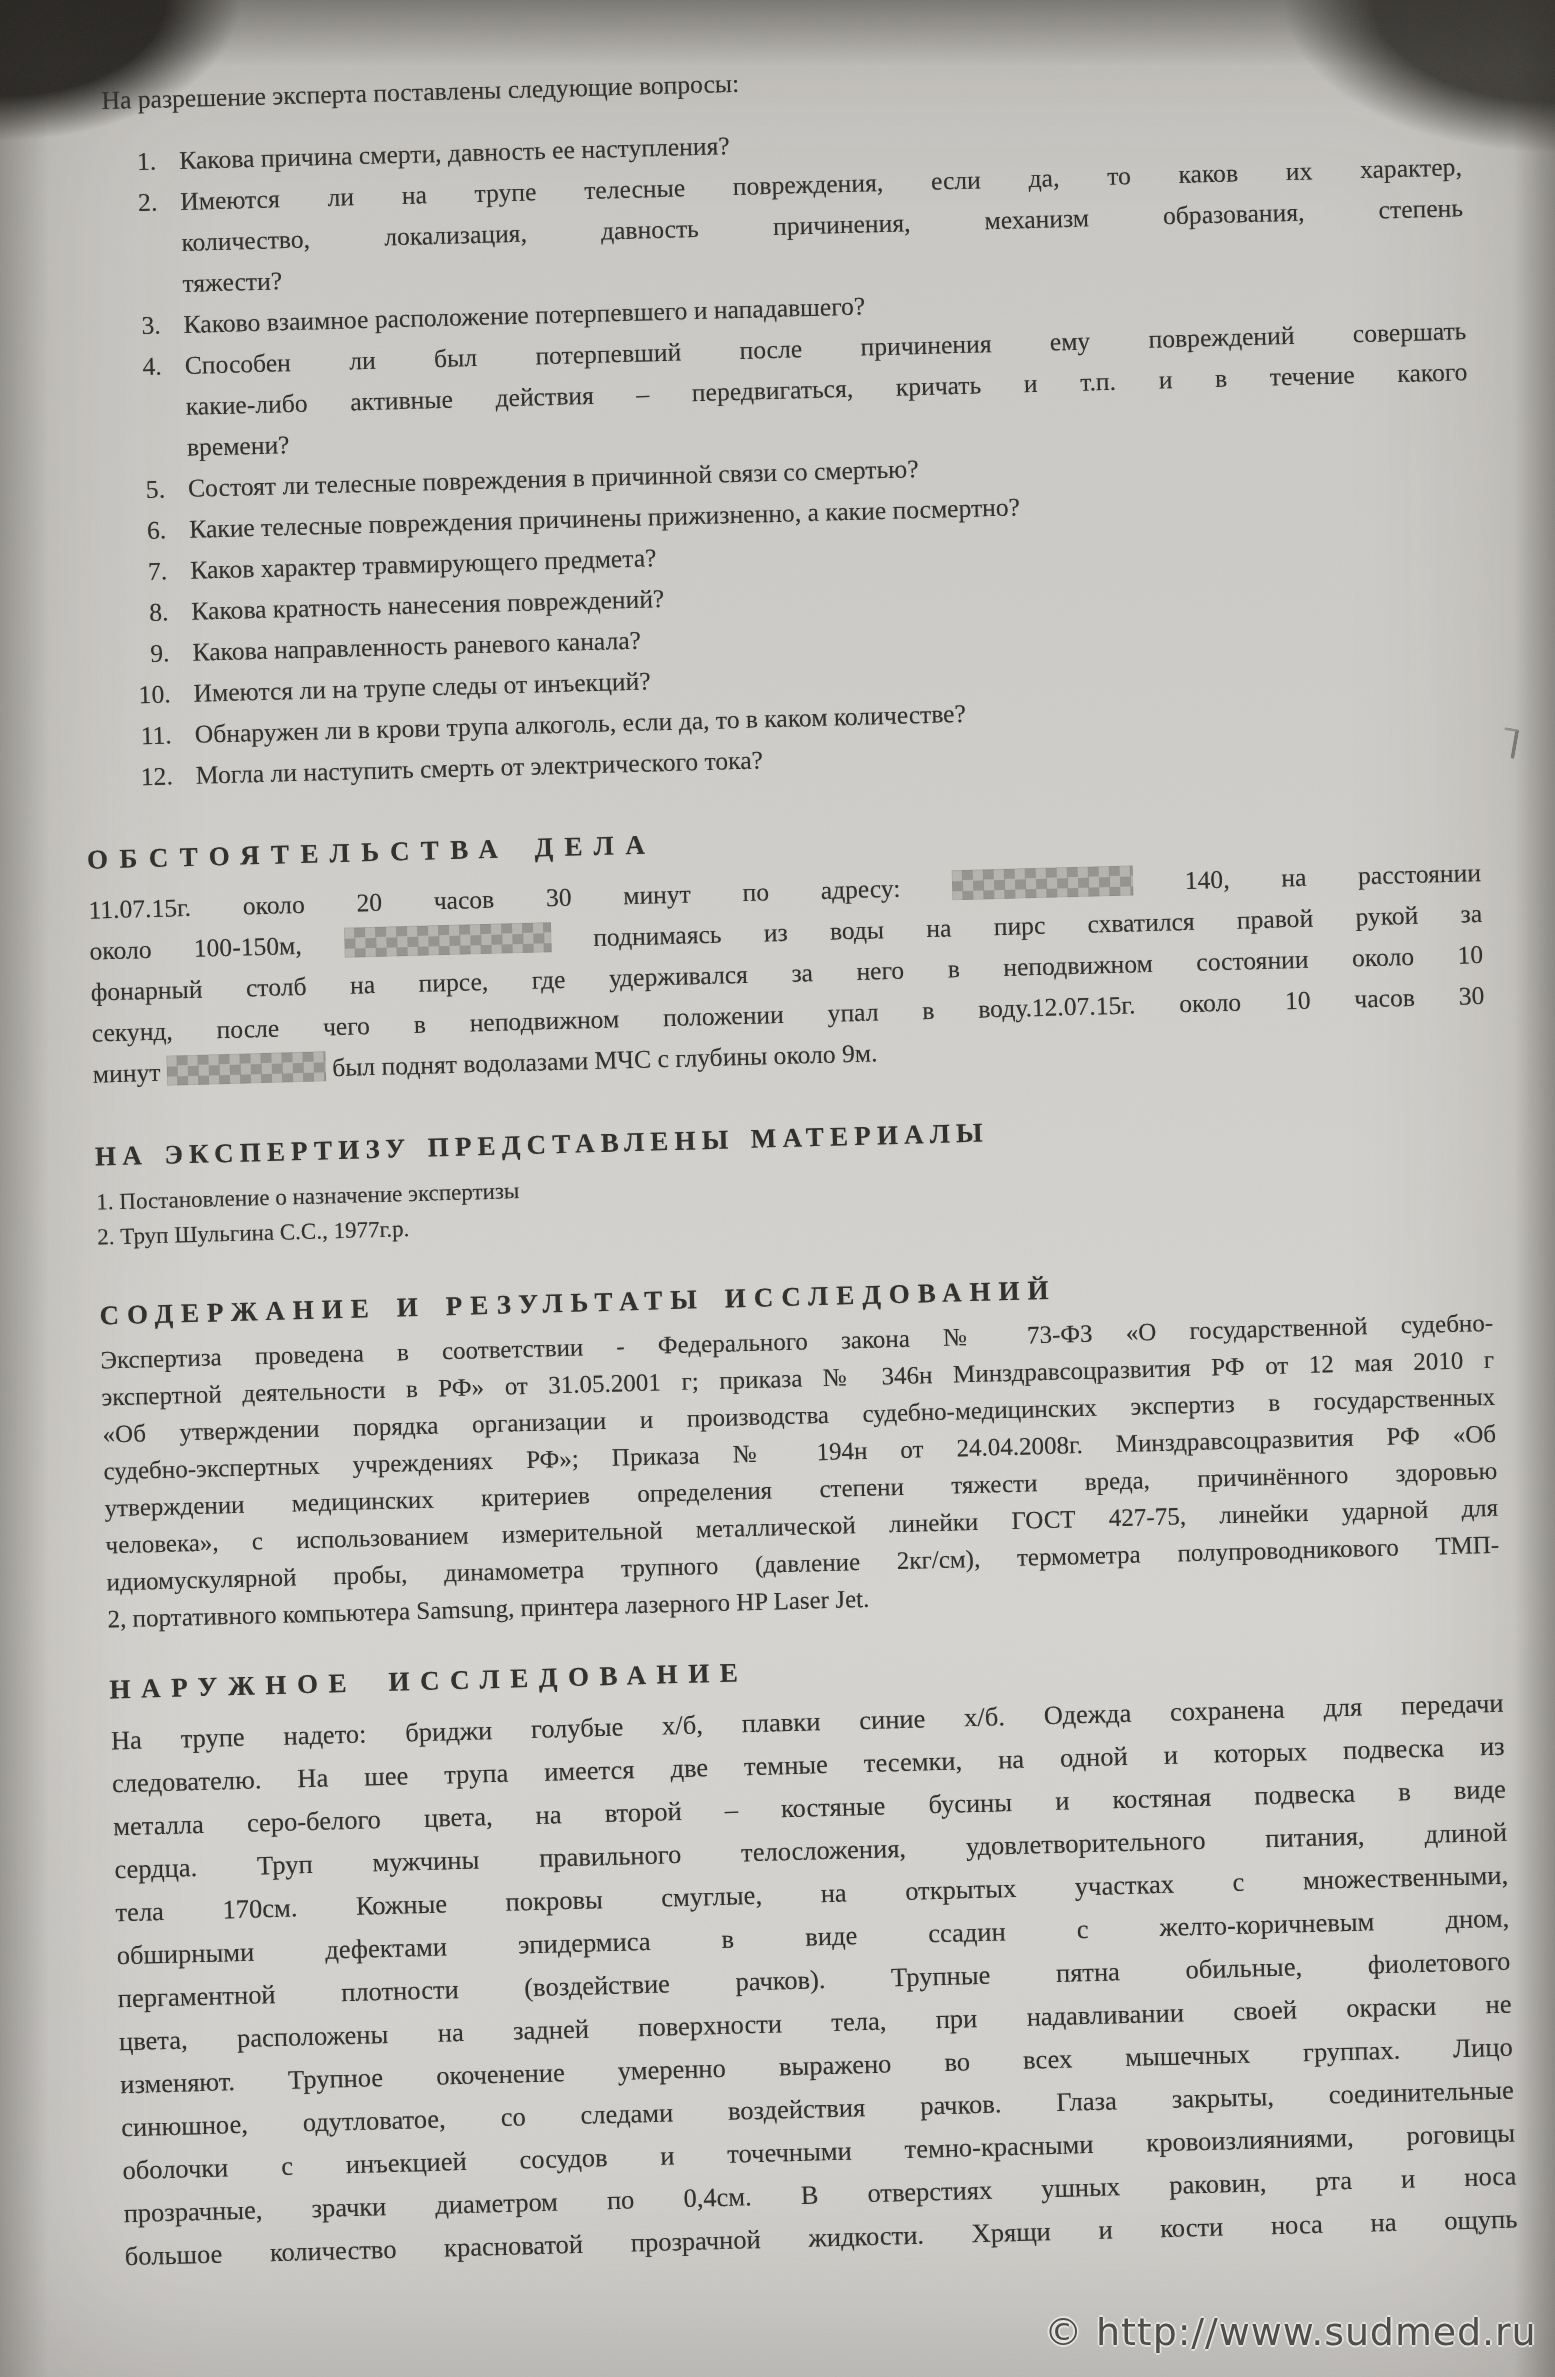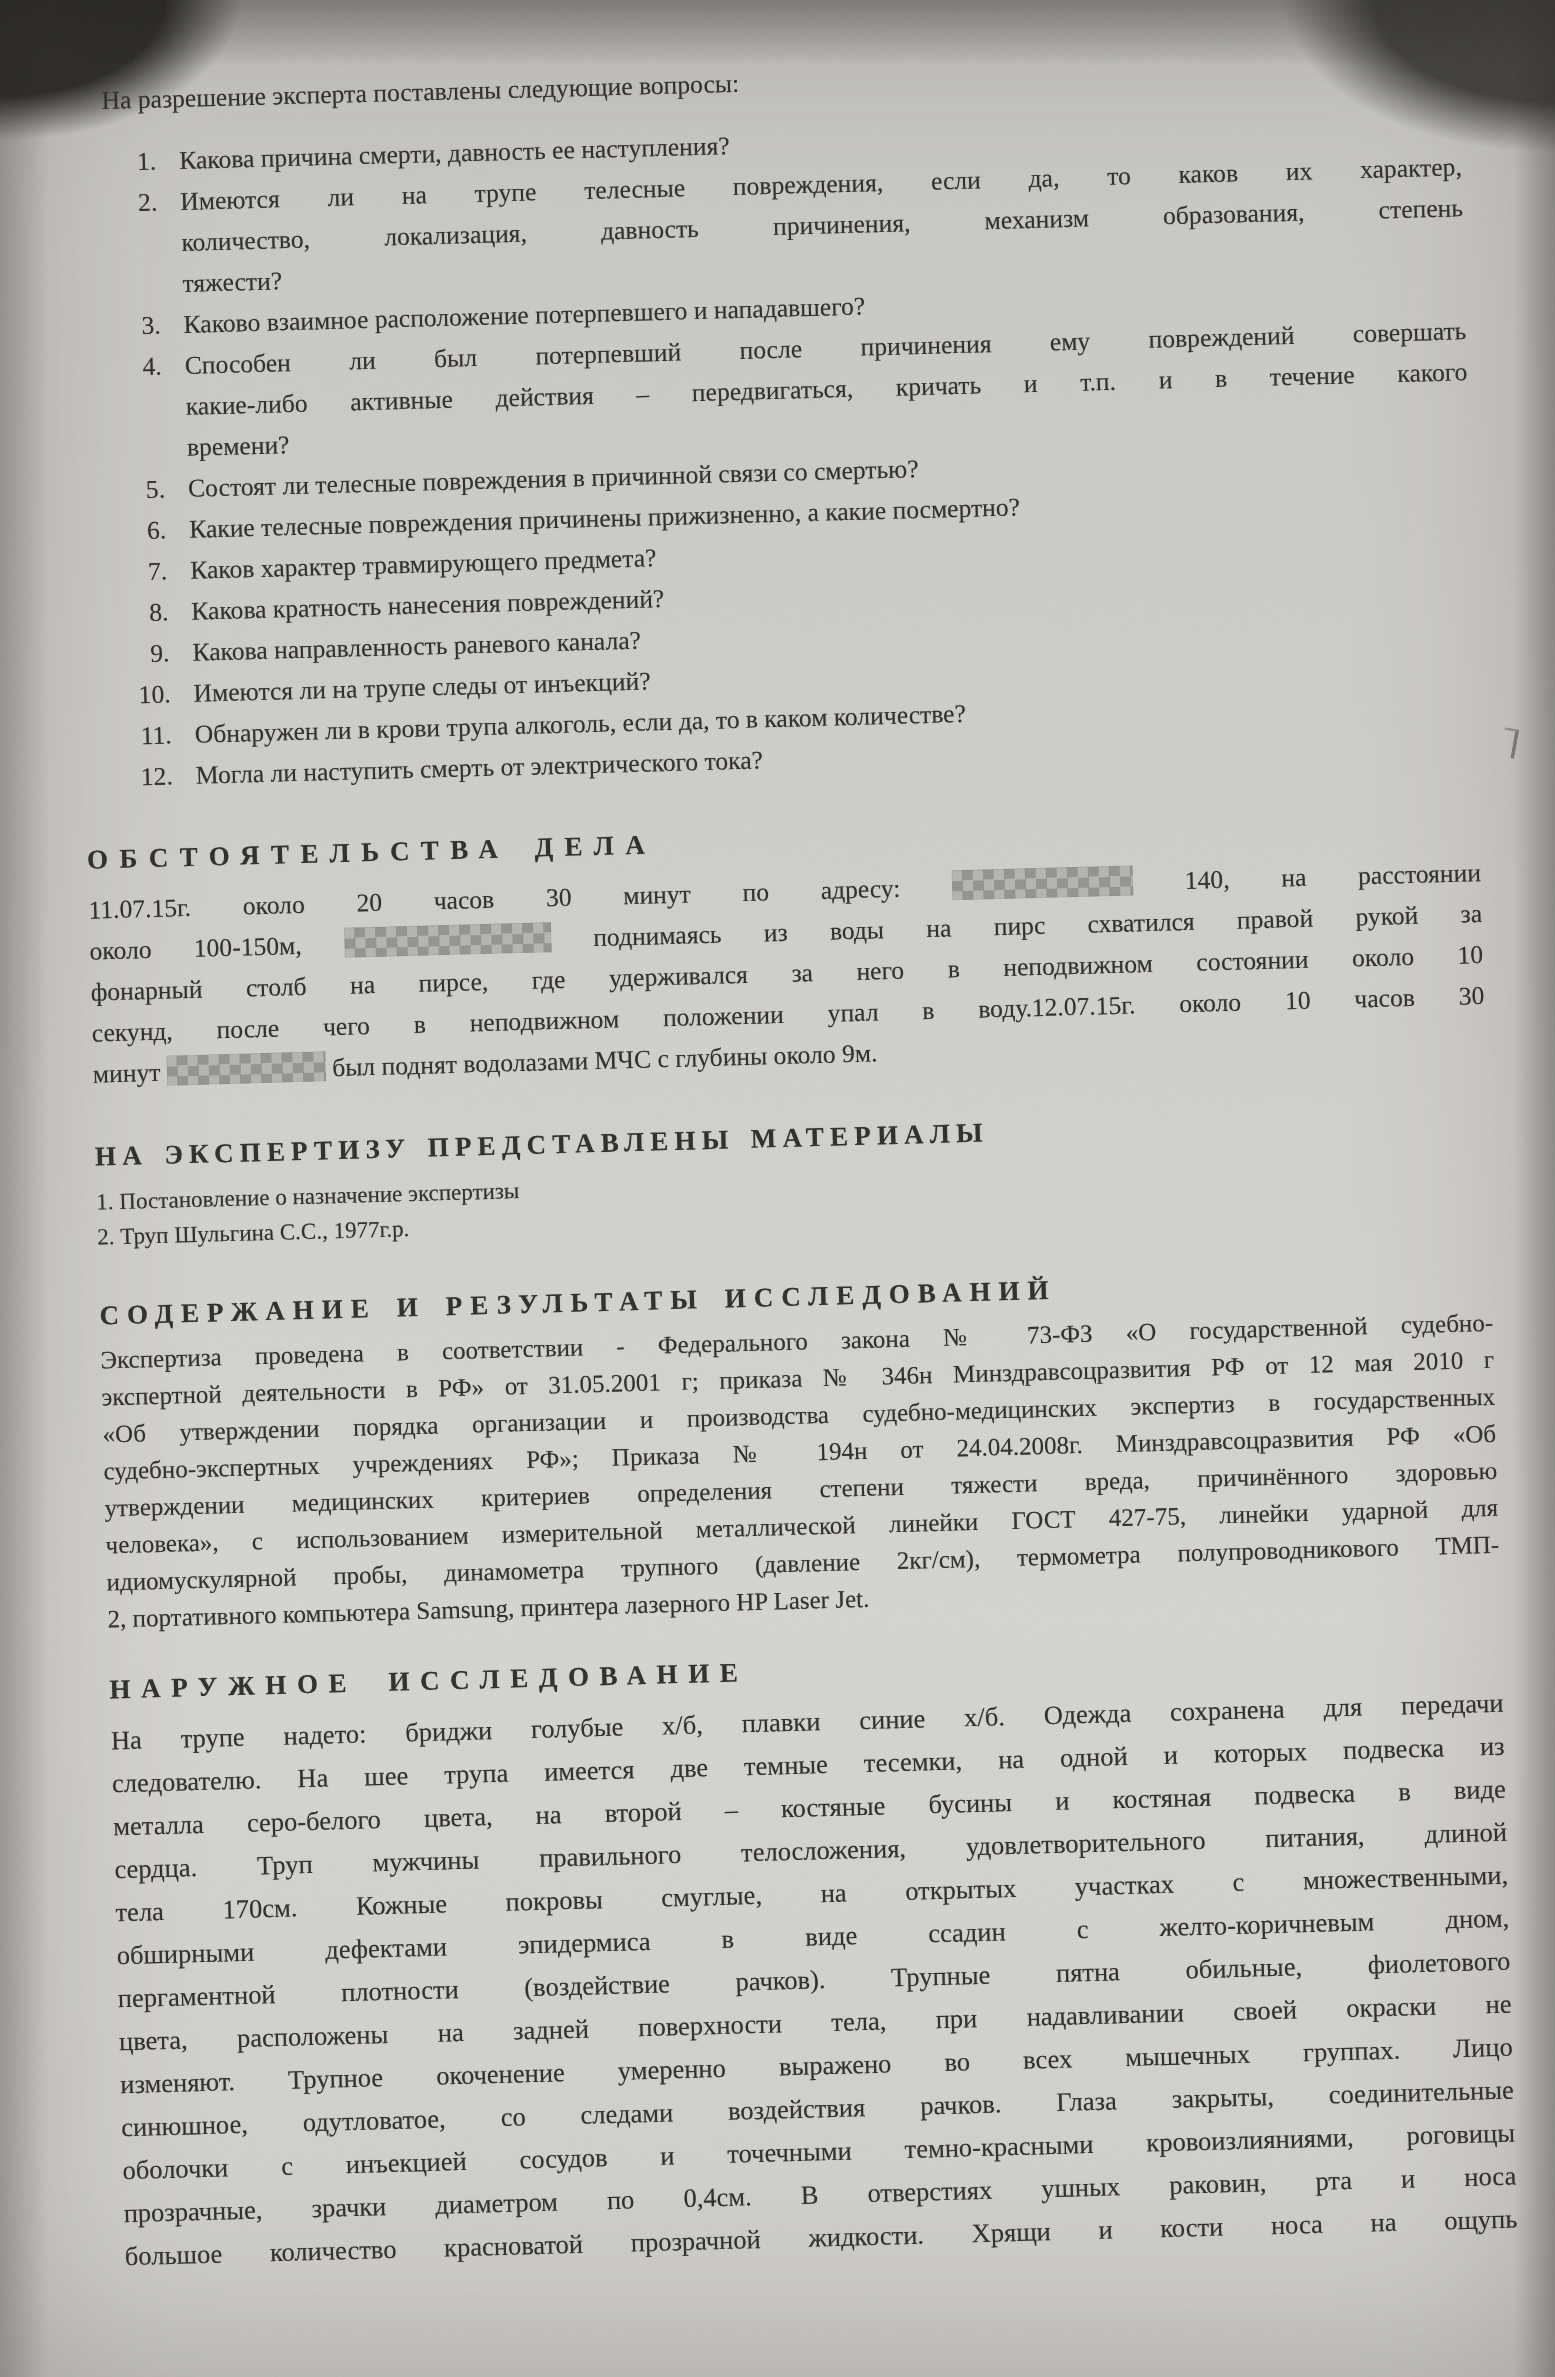--- a/index.html
+++ b/index.html
@@ -215,15 +215,16 @@
     <filter id="grain">
       <feTurbulence type="fractalNoise" baseFrequency="0.9" numOctaves="2" stitchTiles="stitch"></feTurbulence>
       <feColorMatrix type="saturate" values="0"></feColorMatrix>
       <feComponentTransfer>
           <feFuncA type="linear" slope="0.13"></feFuncA>
         </feComponentTransfer>
     </filter>
     <rect width="100%" height="100%" filter="url(#grain)"></rect>
   </svg>
 
+  <div class="watermark">© http://www.sudmed.ru</div>
 
 </div>
 
 
 </body></html>

